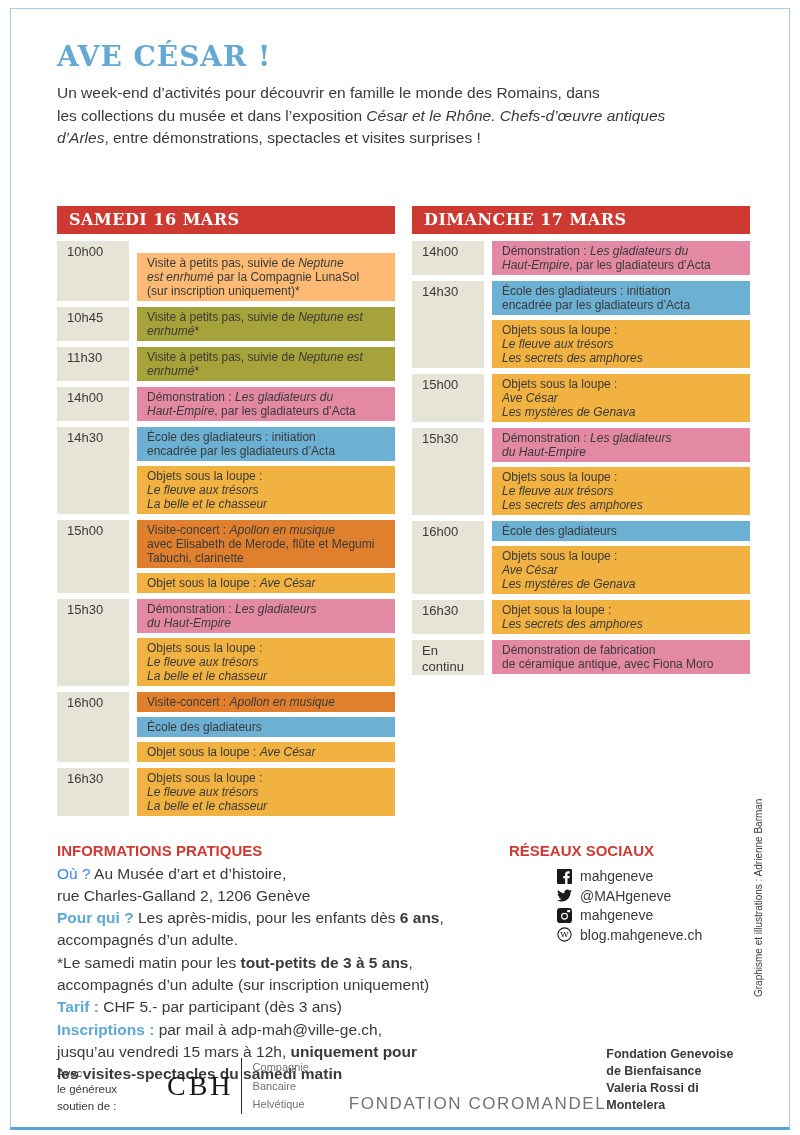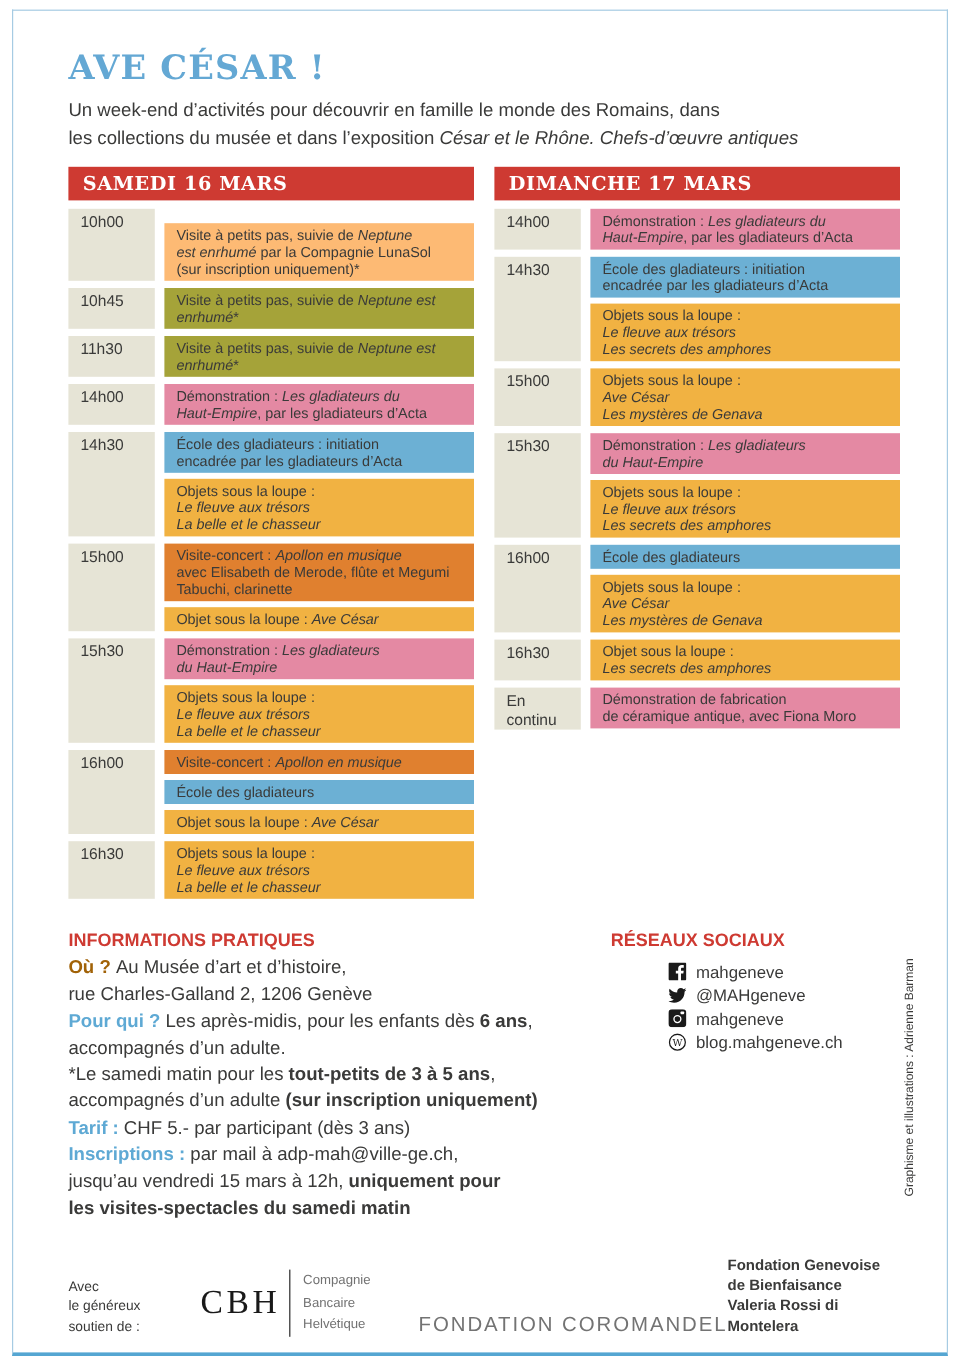--- a/index.html
+++ b/index.html
@@ -9,21 +9,21 @@
          border:1px solid var(--c-frame_light,#a6cbe3);
          border-bottom:3px solid var(--c-frame_bottom,#55a6d2);pointer-events:none;}
   .content{position:absolute;left:57px;top:40px;width:693px;}
   .title{font-family:"DejaVu Serif",serif;font-weight:bold;font-size:28px;
          letter-spacing:1px;color:var(--c-title_blue,#64a8d4);margin:0 0 9px 0;}
   .intro-line{font-size:15.5px;line-height:22.5px;white-space:nowrap;}
   .schedule{display:flex;gap:17px;margin-top:12px;}
   .col{flex:1;min-width:0;}
   .col-header{background:var(--c-red,#ce3a32);color:#fff;font-family:"DejaVu Serif",serif;
               font-weight:bold;font-size:16px;letter-spacing:.5px;height:28px;line-height:28px;
-              padding-left:12px;margin-bottom:7px;}
+              padding-left:12px;margin-bottom:7px;margin-top:44px;}
   .group{display:flex;gap:8px;margin-bottom:6px;}
   .time{width:62px;flex:none;background:var(--c-beige,#e6e4d6);padding:3px 0 0 10px;
         font-size:13px;line-height:16px;white-space:pre-line;}
   .events{flex:1;display:flex;flex-direction:column;gap:5px;min-width:0;}
   .event{padding:3px 10px;font-size:12px;}
   .event .text-line{line-height:14px;white-space:nowrap;overflow:hidden;}
   .bottom{display:flex;margin-top:20px;}
   .info{width:452px;flex:none;}
   .section-heading{color:var(--c-red,#ce3a32);font-weight:bold;font-size:15px;margin:0 0 4px 0;}
   .info-line{font-size:15.5px;line-height:22.3px;white-space:nowrap;}
@@ -47,20 +47,21 @@
 <body>
 
 <div class="page">
   <div class="frame"></div>
   <div class="content">
 
     <h1 class="title">AVE CÉSAR !</h1>
     <div class="intro">
         <div class="intro-line"><span>Un week-end d’activités pour découvrir en famille le monde des Romains, dans</span></div>
         <div class="intro-line"><span>les collections du musée et dans l’exposition </span><span style="font-style: italic;">César et le Rhône. Chefs-d’œuvre antiques</span></div>
+        <div class="intro-line"><span style="font-style: italic;">d’Arles</span><span>, entre démonstrations, spectacles et visites surprises !</span></div>
       </div>
 
     <div class="schedule">
       <section class="col">
         <div class="col-header">SAMEDI 16 MARS</div>
         <div class="groups">
             <div class="group">
               <div class="time">10h00</div>
               <div class="events">
                 <div class="event" style="background: #fdba74; margin-top: 12px;">
@@ -247,26 +248,26 @@
               </div>
             </div>
           </div>
       </section>
     </div>
 
     <div class="bottom">
       <div class="info">
         <div class="section-heading">INFORMATIONS PRATIQUES</div>
         <div id="info-lines">
-            <div class="info-line"><span style="font-weight: bold; color: #a16207;">Où ? </span><span>Au Musée d’art et d’histoire,</span></div>
+            <div class="info-line"><span style="font-weight: normal; color: #3b82f6;">Où ? </span><span>Au Musée d’art et d’histoire,</span></div>
             <div class="info-line"><span>rue Charles-Galland 2, 1206 Genève</span></div>
             <div class="info-line"><span style="font-weight: bold; color: rgb(94, 169, 212);">Pour qui ? </span><span>Les après-midis, pour les enfants dès </span><span style="font-weight: bold;">6 ans</span><span>,</span></div>
             <div class="info-line"><span>accompagnés d’un adulte.</span></div>
             <div class="info-line"><span>*Le samedi matin pour les </span><span style="font-weight: bold;">tout-petits de 3 à 5 ans</span><span>,</span></div>
-            <div class="info-line"><span>accompagnés d’un adulte </span><span style="font-weight: bold;">(sur inscription uniquement)</span></div>
+            <div class="info-line"><span>accompagnés d’un adulte </span><span style="font-weight: normal;">(sur inscription uniquement)</span></div>
             <div class="info-line"><span style="font-weight: bold; color: rgb(94, 169, 212);">Tarif : </span><span>CHF 5.- par participant (dès 3 ans)</span></div>
             <div class="info-line"><span style="font-weight: bold; color: rgb(94, 169, 212);">Inscriptions : </span><span>par mail à adp-mah@ville-ge.ch,</span></div>
             <div class="info-line"><span>jusqu’au vendredi 15 mars à 12h, </span><span style="font-weight: bold;">uniquement pour</span></div>
             <div class="info-line"><span style="font-weight: bold;">les visites-spectacles du samedi matin</span></div>
           </div>
       </div>
       <div class="social">
         <div class="section-heading">RÉSEAUX SOCIAUX</div>
         <div class="social-list" id="social-list">
             <div class="social-item">

